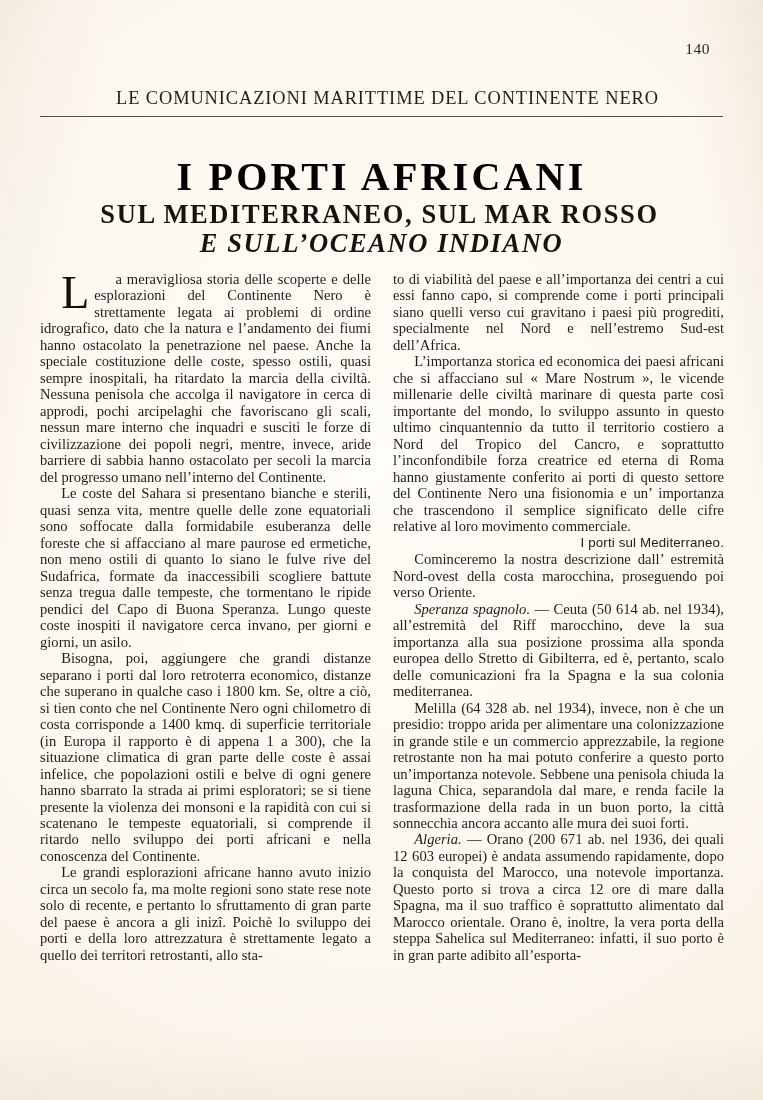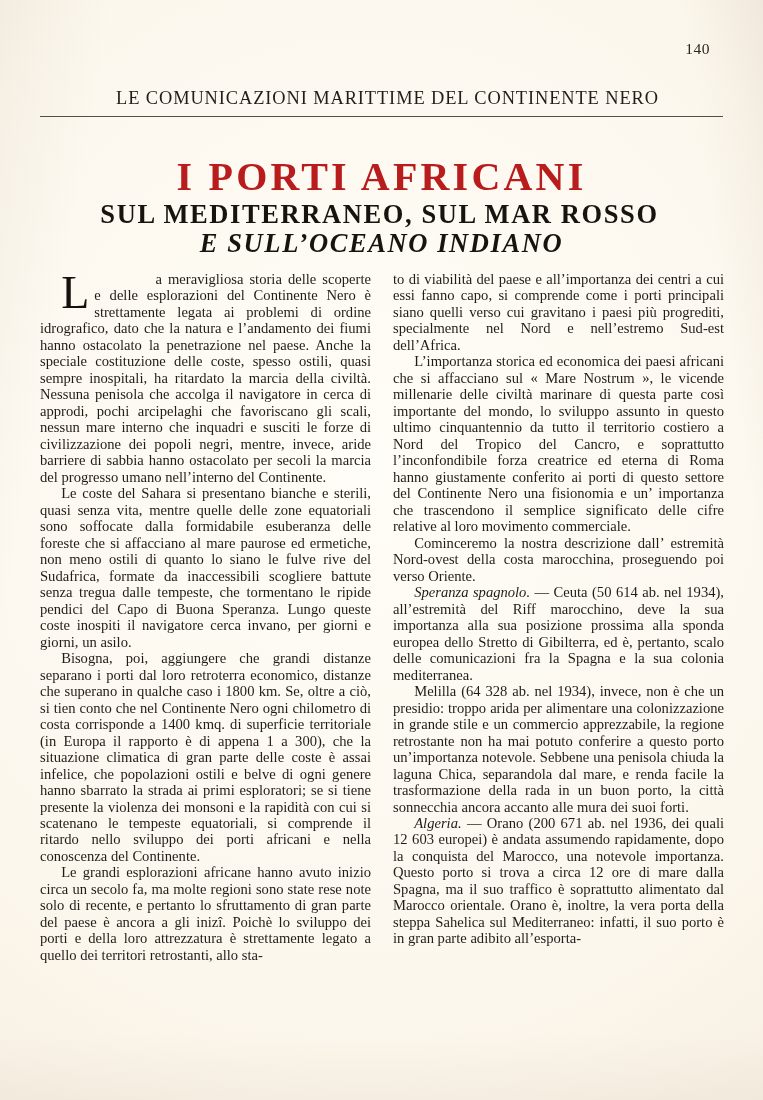--- a/index.html
+++ b/index.html
@@ -78,21 +78,21 @@
   }
 
   .title-main {
     position: absolute;
     top: 126px;
     left: 0;
     right: 0;
     text-align: center;
     font-size: 40px;
     letter-spacing: 3.2px;
-    color: #b91c1c;
+    color: #000000;
     white-space: nowrap;
   }
   .title-sub1 {
     position: absolute;
     top: 177px;
     left: 0;
     right: 4px;
     text-align: center;
     font-size: 26.5px;
     letter-spacing: 1.6px;
@@ -145,21 +145,20 @@
     float: left;
     font-size: 46px;
     line-height: 34px;
     padding: 4px 5px 0 0;
     margin-top: 1px;
     font-family: "Liberation Serif", serif;
     color: #14110d;
   }
   .dropcap-para .lead {
     text-indent: 0;
-    margin-left: 40px;
   }
 
   .subhead {
     margin: 11px 0 2px 0;
     text-align: right;
     font-family: "Liberation Sans", sans-serif;
     font-size: 13.3px;
     letter-spacing: 0.15px;
     color: #232019;
     text-indent: 0;
@@ -201,20 +200,21 @@
       <p><span>Le grandi esplorazioni africane hanno avuto inizio circa un secolo fa, ma molte regioni sono state rese note solo di recente, e pertanto lo sfruttamento di gran parte del paese è ancora a gli inizî. Poichè lo sviluppo dei porti e della loro attrezzatura è strettamente legato a quello dei territori retrostanti, allo sta-</span></p>
 
     </div>
 
     <div class="col">
 
       <p class="noindent"><span>to di viabilità del paese e all’importanza dei centri a cui essi fanno capo, si comprende come i porti principali siano quelli verso cui gravitano i paesi più progrediti, specialmente nel Nord e nell’estremo Sud-est dell’Africa.</span></p>
 
       <p><span>L’importanza storica ed economica dei paesi africani che si affacciano sul « Mare Nostrum », le vicende millenarie delle civiltà marinare di questa parte così importante del mondo, lo sviluppo assunto in questo ultimo cinquantennio da tutto il territorio costiero a Nord del Tropico del Cancro, e soprattutto l’inconfondibile forza creatrice ed eterna di Roma hanno giustamente conferito ai porti di questo settore del Continente Nero una fisionomia e un’ importanza che trascendono il semplice significato delle cifre relative al loro movimento commerciale.</span></p>
 
+      <p class="subhead">I porti sul Mediterraneo.</p>
 
       <p><span>Cominceremo la nostra descrizione dall’ estremità Nord-ovest della costa marocchina, proseguendo poi verso Oriente.</span></p>
 
       <p><em class="region">Speranza spagnolo.</em><span> — Ceuta (50 614 ab. nel 1934), all’estremità del Riff marocchino, deve la sua importanza alla sua posizione prossima alla sponda europea dello Stretto di Gibilterra, ed è, pertanto, scalo delle comunicazioni fra la Spagna e la sua colonia mediterranea.</span></p>
 
       <p><span>Melilla (64 328 ab. nel 1934), invece, non è che un presidio: troppo arida per alimentare una colonizzazione in grande stile e un commercio apprezzabile, la regione retrostante non ha mai potuto conferire a questo porto un’importanza notevole. Sebbene una penisola chiuda la laguna Chica, separandola dal mare, e renda facile la trasformazione della rada in un buon porto, la città sonnecchia ancora accanto alle mura dei suoi forti.</span></p>
 
       <p><em class="region">Algeria.</em><span> — Orano (200 671 ab. nel 1936, dei quali 12 603 europei) è andata assumendo rapidamente, dopo la conquista del Marocco, una notevole importanza. Questo porto si trova a circa 12 ore di mare dalla Spagna, ma il suo traffico è soprattutto alimentato dal Marocco orientale. Orano è, inoltre, la vera porta della steppa Sahelica sul Mediterraneo: infatti, il suo porto è in gran parte adibito all’esporta-</span></p>
 
     </div>

